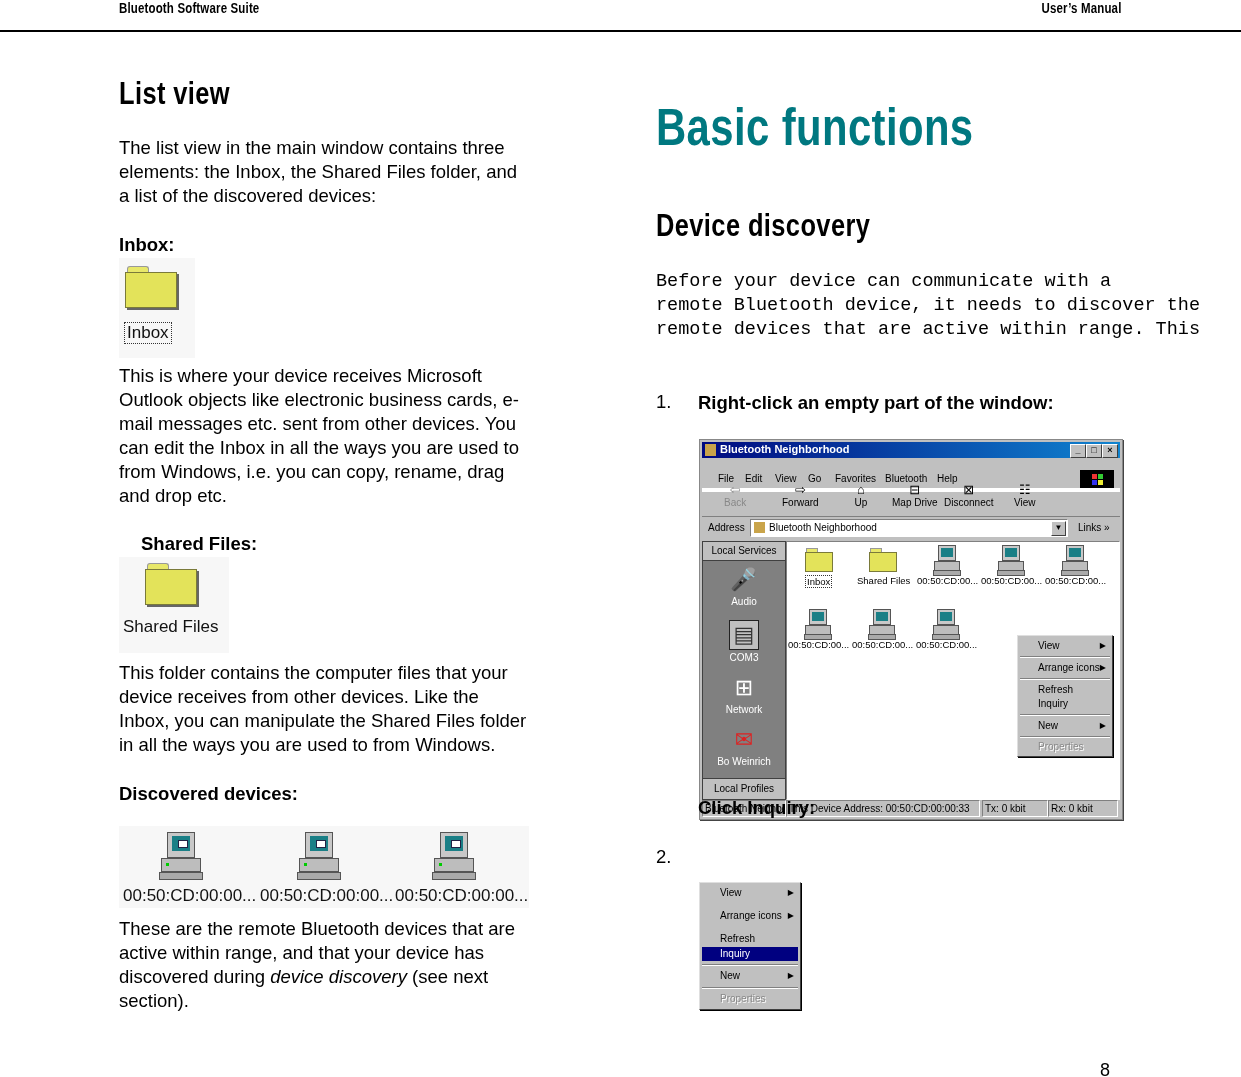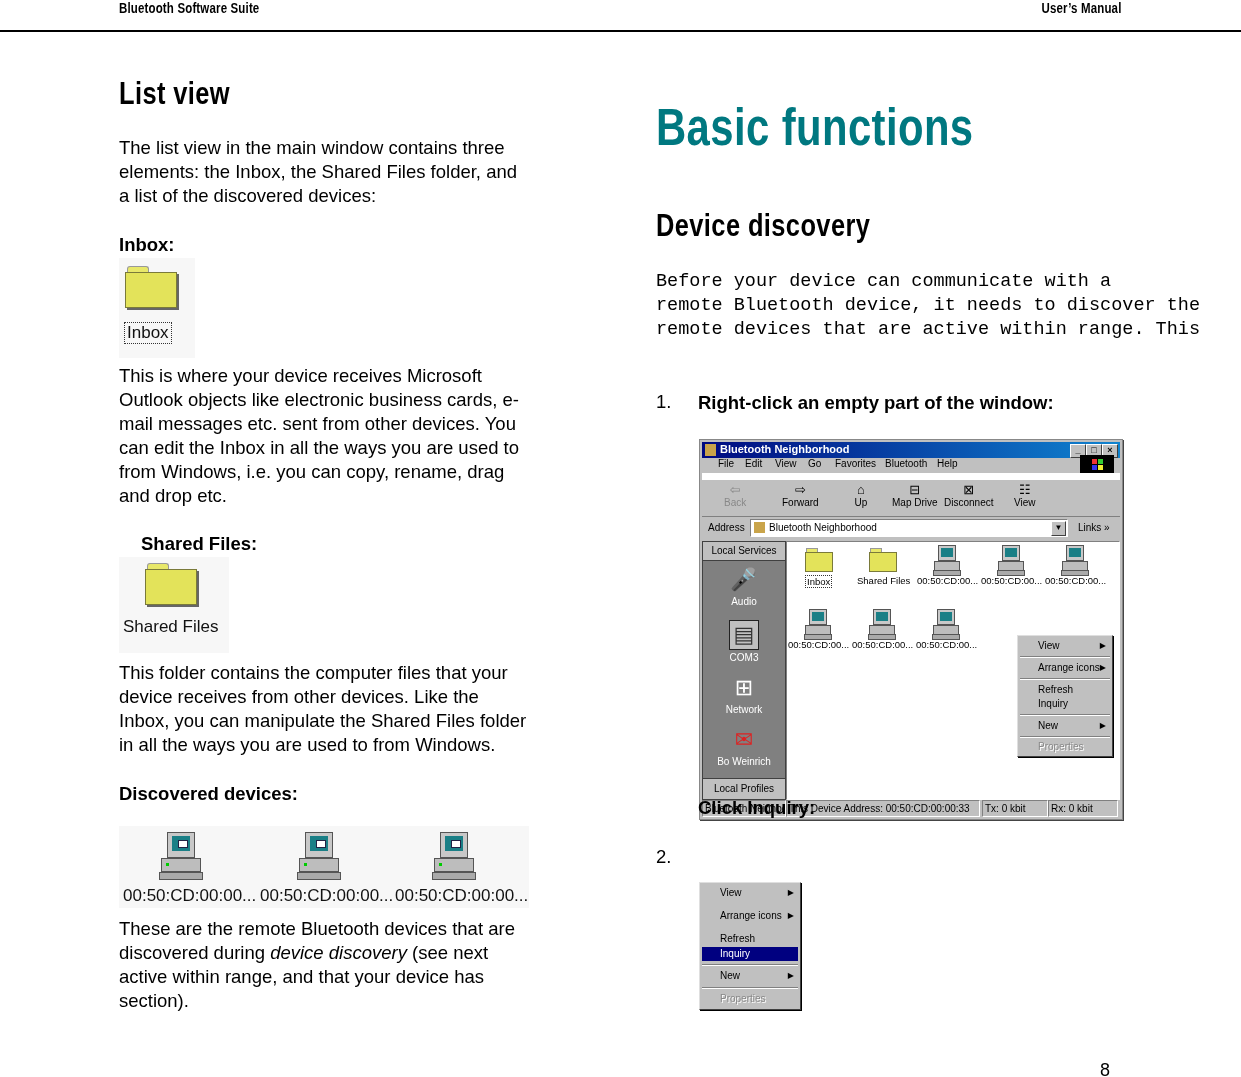--- a/index.html
+++ b/index.html
@@ -24,21 +24,21 @@
   .pc .base{position:absolute;left:2px;top:26px;width:38px;height:12px;background:#bdbdbd;border:1px solid #555;}
   .pc .led{position:absolute;left:4px;top:4px;width:3px;height:3px;background:#0c0;}
   .pc .kb{position:absolute;left:0;top:40px;width:42px;height:6px;background:#aaa;border:1px solid #555;}
   .caption{position:absolute;font-size:17px;white-space:nowrap;color:#111;}
   
   .win98{position:absolute;left:699px;top:439px;width:422px;height:379px;background:#c0c0c0;border:1px solid #888;box-shadow:1px 1px 0 #444;font-family:"Liberation Sans",sans-serif;font-size:10px;overflow:hidden;}
   .titlebar{position:absolute;left:2px;top:2px;width:418px;height:16px;background:linear-gradient(90deg,#000a80,#1084d0);color:#fff;font-weight:bold;font-size:11px;}
   .titlebar .t{position:absolute;left:18px;top:1px;}
   .titlebar .ic{position:absolute;left:3px;top:2px;width:11px;height:12px;background:#c9a44a;}
   .tbtn{position:absolute;top:2px;width:14px;height:12px;background:#c0c0c0;border:1px solid;border-color:#fff #404040 #404040 #fff;color:#000;font-size:9px;line-height:11px;text-align:center;font-weight:bold;}
-  .menubar{position:absolute;left:2px;top:13px;width:418px;height:20px;border-bottom:7px solid #ffffff;text-align:right;}
+  .menubar{position:absolute;left:2px;top:28px;width:418px;height:20px;border-bottom:4px solid #ffffff;text-align:right;}
   .menubar span{position:absolute;top:5px;font-size:10px;}
   .winlogo{position:absolute;right:6px;top:2px;width:34px;height:18px;background:#000;}
   .winlogo i{position:absolute;width:5px;height:5px;}
   .toolbar{position:absolute;left:2px;top:40px;width:418px;height:36px;border-bottom:1px solid #808080;}
   .tb{position:absolute;top:2px;text-align:center;font-size:10px;}
   .tb .g{display:block;margin:0 auto;width:18px;height:15px;font-size:13px;line-height:15px;}
   .tb.dis{color:#888;}
   .addr{position:absolute;left:2px;top:77px;width:418px;height:22px;}
   .addr .lab{position:absolute;left:6px;top:5px;}
   .addr .box{position:absolute;left:48px;top:2px;width:316px;height:16px;background:#fff;border:1px solid;border-color:#808080 #fff #fff #808080;}
@@ -154,22 +154,22 @@
       <div class="base">
         <div class="led"></div>
       </div>
       <div class="kb"></div>
     </div>
   <div class="caption" style="left:276px;top:60px;">00:50:CD:00:00...</div>
 </div>
 
 <div class="abs p" style="left:119px;top:917px;">
   <div>These are the remote Bluetooth devices that are</div>
+  <div>active within range, and that your device has</div>
   <div><span>discovered during </span><em>device discovery</em><span> (see next</span></div>
-  <div>active within range, and that your device has</div>
   <div>section).</div>
 </div>
 
 <div class="abs h1" style="left:656px;top:98px;">Basic functions</div>
 <div class="abs h2" style="left:656px;top:208px;">Device discovery</div>
 
 <div class="abs p" style="left:656px;top:270px;font-family:Liberation Mono, monospace;">
   <div>Before your device can communicate with a</div>
   <div>remote Bluetooth device, it needs to discover the</div>
   <div>remote devices that are active within range. This</div>

